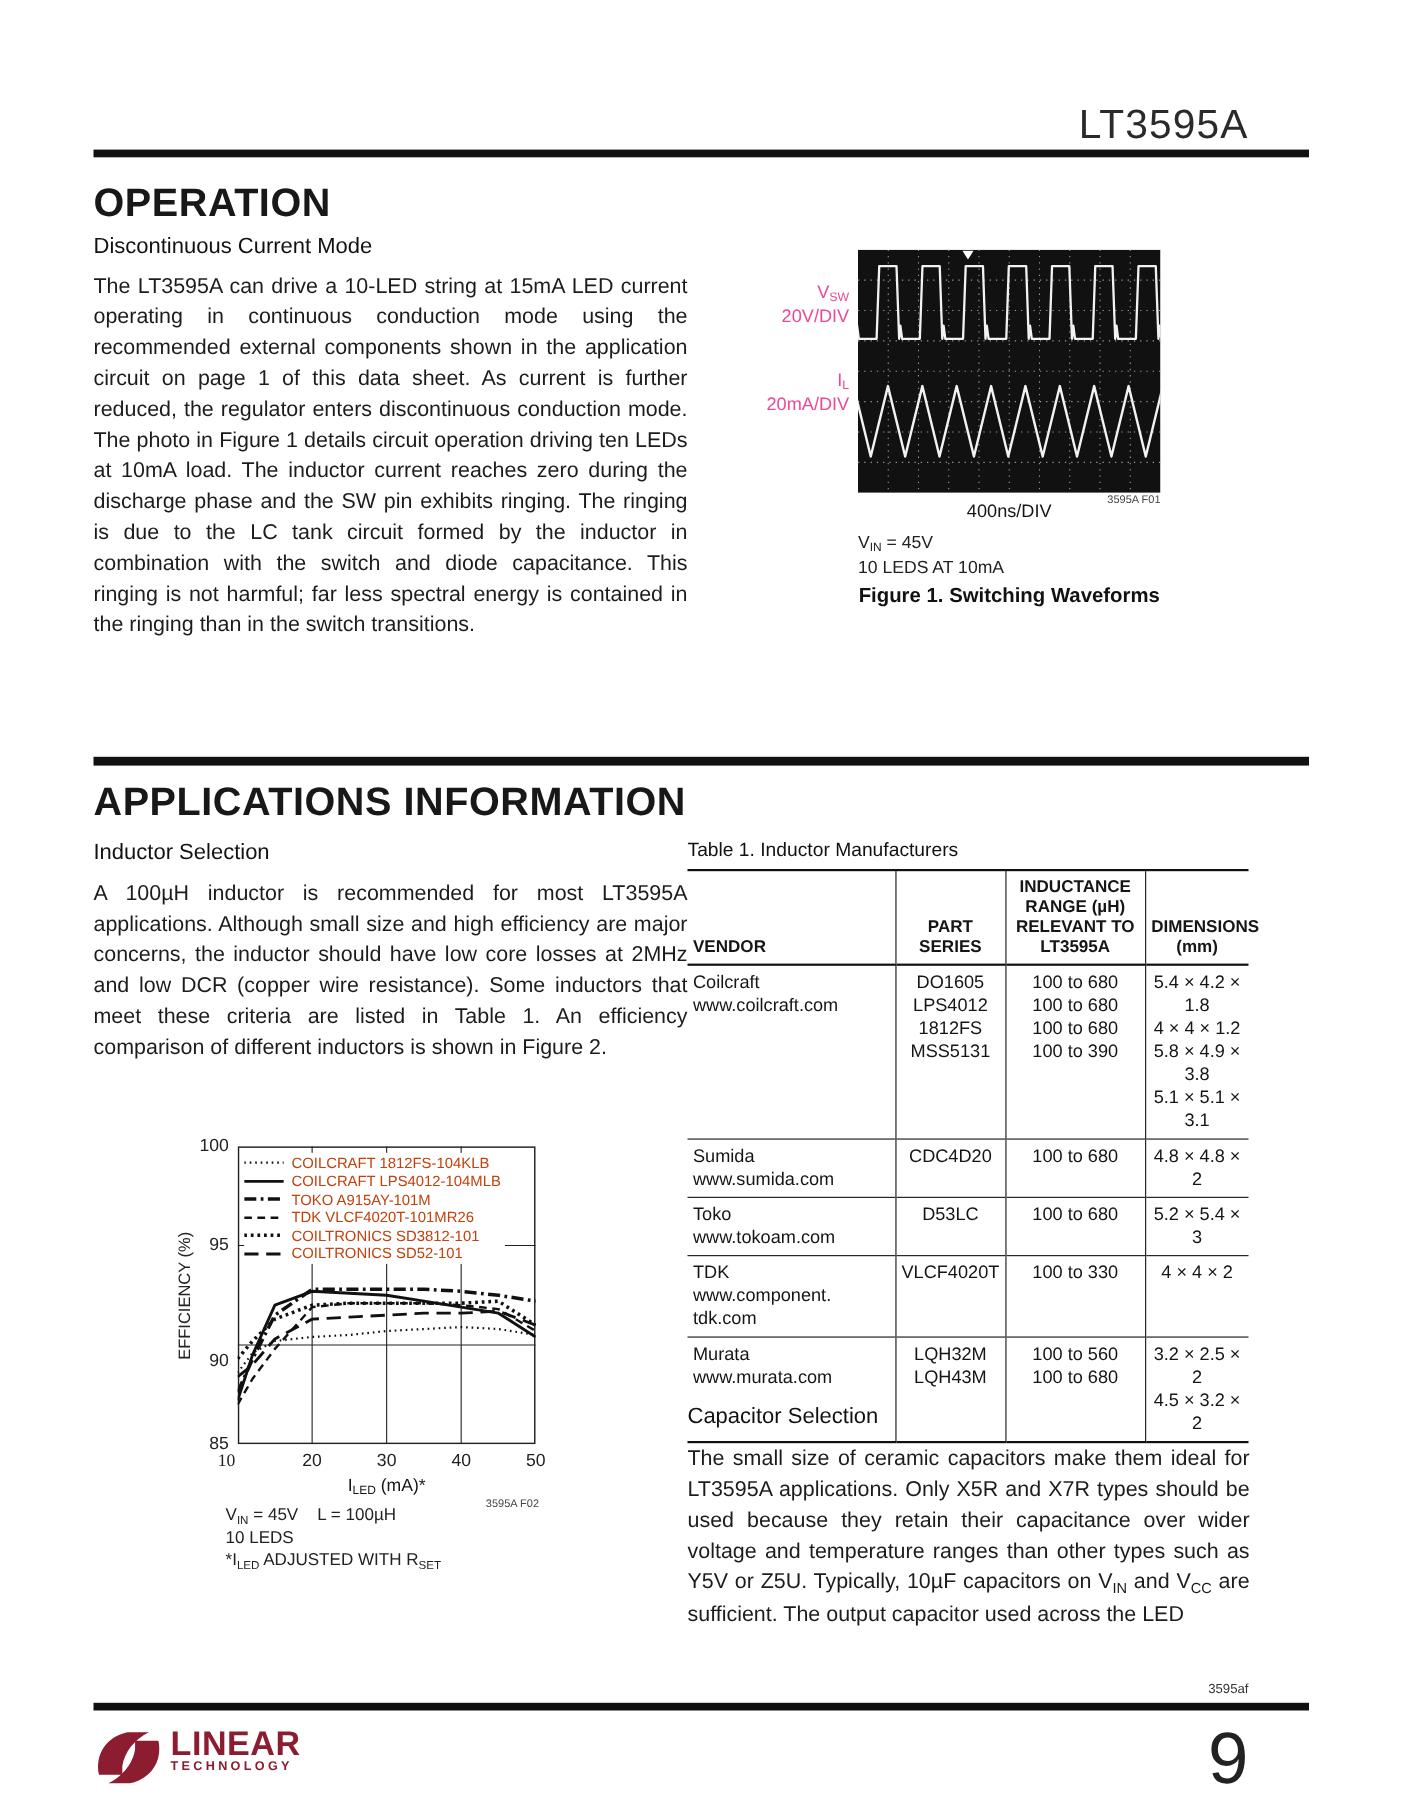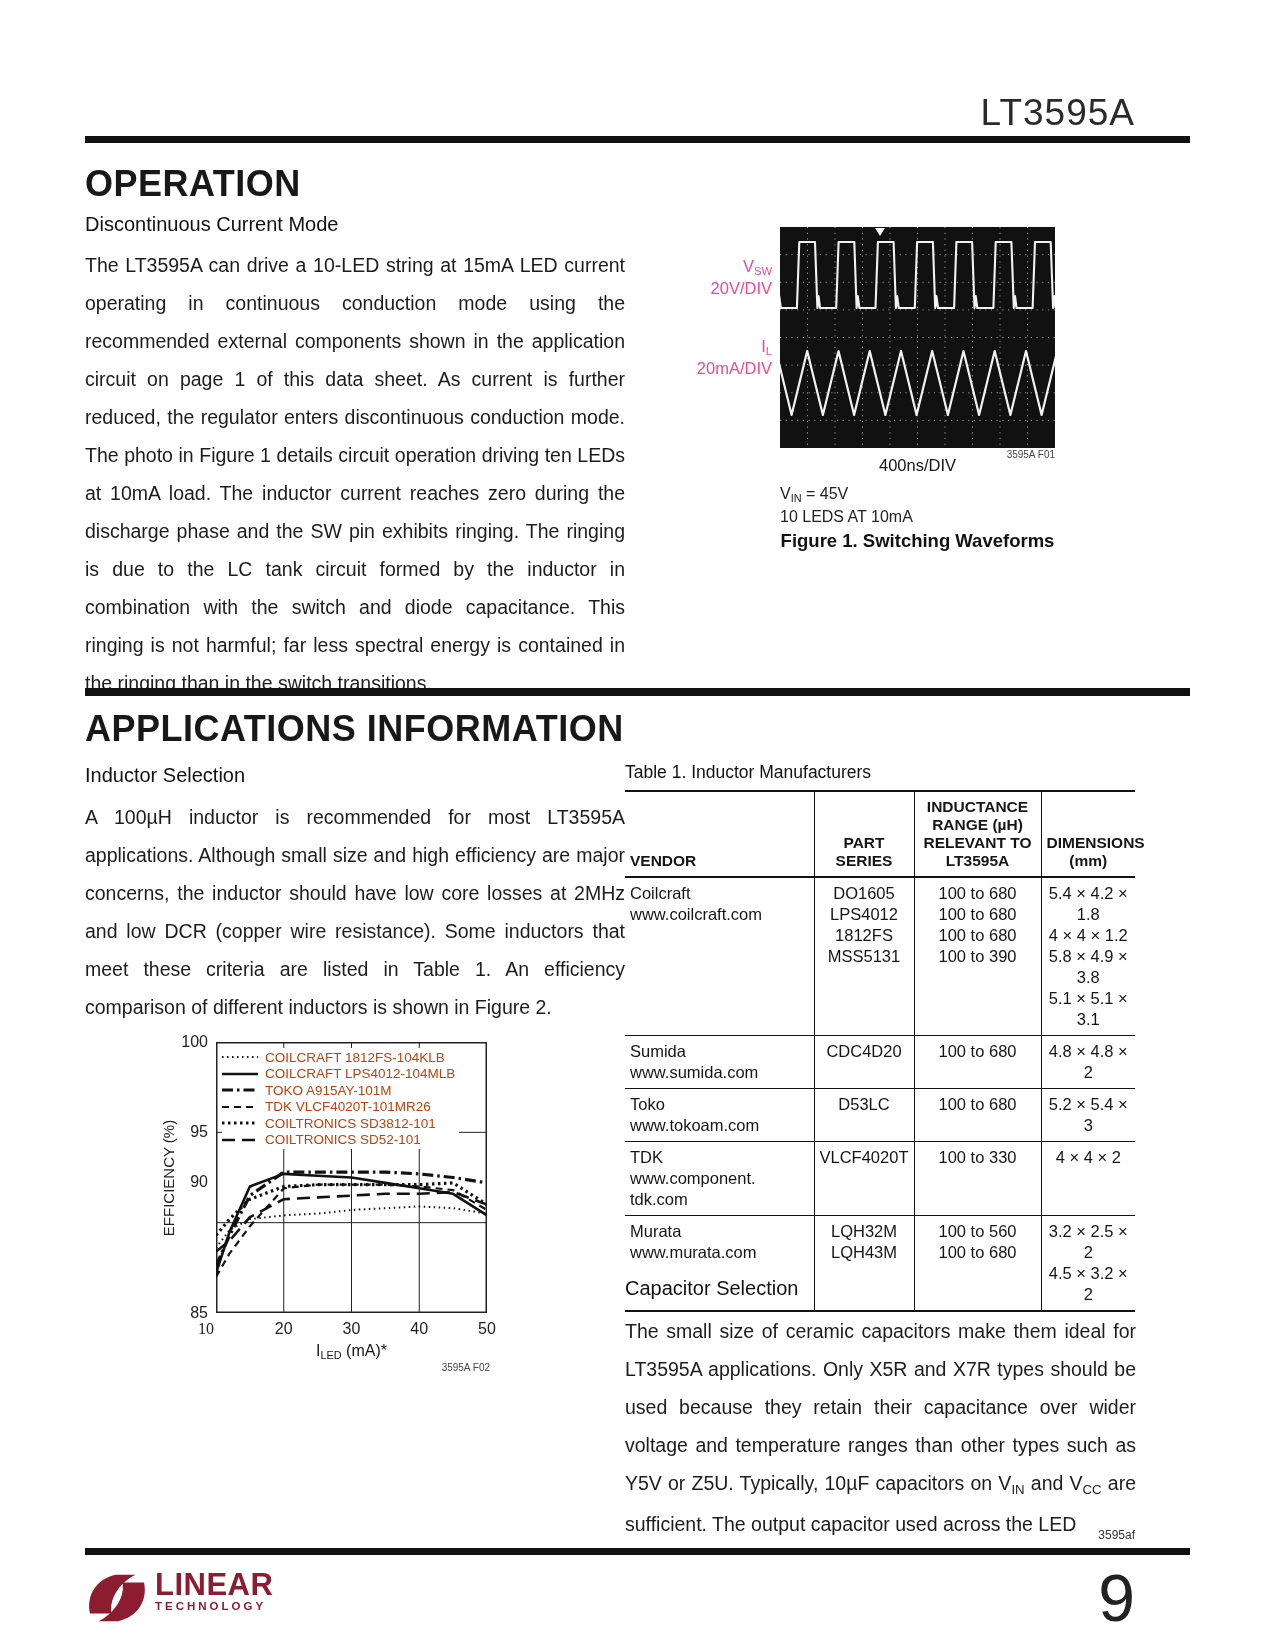--- a/index.html
+++ b/index.html
@@ -3,21 +3,21 @@
 <meta charset="utf-8">
 <style>
   html,body{margin:0;padding:0;background:#fff;}
   .page{position:relative;width:1275px;height:1650px;background:#fff;overflow:hidden;
         font-family:"Liberation Sans",sans-serif;color:#151515;}
   .abs{position:absolute;}
   .brand-head{font-weight:bold;font-size:36px;letter-spacing:0.5px;color:#181818;}
   .part-head{font-size:37px;font-weight:normal;letter-spacing:1px;color:#2a2a2a;}
   .rule{background:#111;}
   .subhead{font-weight:normal;font-size:20px;color:#111;}
-  .body-text{font-size:19.5px;line-height:38px;text-align:justify;color:#1c1c1c;}
+  .body-text{font-size:19.5px;line-height:28px;text-align:justify;color:#1c1c1c;}
   sub{font-size:68%;vertical-align:baseline;position:relative;top:0.28em;}
   .scope-label{font-size:16.5px;line-height:20px;text-align:right;color:#ec4899;}
   .small-note{font-size:15.5px;line-height:20px;color:#222;}
   .fig-code{font-size:10px;color:#444;text-align:right;}
   .fig-caption{font-weight:bold;font-size:18.5px;color:#111;text-align:center;}
   .tick{font-size:16px;color:#222;}
   
   .t1{border-collapse:collapse;table-layout:fixed;width:510px;border-top:2px solid #111;}
   .t1 th{font-size:15.5px;line-height:18px;font-weight:bold;vertical-align:bottom;
          padding:6px 5px;border-bottom:2px solid #111;text-align:center;}
@@ -139,30 +139,31 @@
       <div class="legend-row">
         <svg width="36" height="10">
           <line x1="0" y1="5" x2="36" y2="5" stroke="#111" stroke-width="2.6" stroke-dasharray="13 7"></line>
         </svg>
         <span>COILTRONICS SD52-101</span>
       </div>
     </div>
   <div id="fig2-ticks">
       <div class="tick abs" style="left: 168px; top: 1033px; width: 40px; text-align: right;">100</div>
       <div class="tick abs" style="left: 168px; top: 1123.33px; width: 40px; text-align: right;">95</div>
-      <div class="tick abs" style="left: 168px; top: 1173px; width: 40px; text-align: right;">90</div>
+      <div class="tick abs" style="left: 168px; top: 1229px; width: 40px; text-align: right;">90</div>
       <div class="tick abs" style="left: 168px; top: 1304px; width: 40px; text-align: right;">85</div>
       <div class="tick abs" style="left: 198px; top: 1320px; width: 36px; text-align: left; font-family: Liberation Serif, serif;">10</div>
       <div class="tick abs" style="left: 265.75px; top: 1320px; width: 36px; text-align: center;">20</div>
       <div class="tick abs" style="left: 333.5px; top: 1320px; width: 36px; text-align: center;">30</div>
       <div class="tick abs" style="left: 401.25px; top: 1320px; width: 36px; text-align: center;">40</div>
       <div class="tick abs" style="left: 469px; top: 1320px; width: 36px; text-align: center;">50</div>
     </div>
   <div class="abs" style="left:216px;top:1342px;width:271px;text-align:center;font-size:16px;">I<sub>LED</sub> (mA)*</div>
   <div class="abs fig-code" style="left:390px;top:1362px;width:100px;">3595A F02</div>
+  <div class="abs small-note" style="left:205px;top:1368px;">V<sub>IN</sub> = 45V&nbsp;&nbsp;&nbsp;&nbsp;L = 100µH<br>10 LEDS<br>*I<sub>LED</sub> ADJUSTED WITH R<sub>SET</sub></div>
 
   <div class="abs subhead" style="left:625px;top:762px;font-size:17.5px;">Table 1. Inductor Manufacturers</div>
   <table class="t1 abs" style="left:625px;top:790px;">
     <colgroup>
         <col class="c1">
         <col class="c2">
         <col class="c3">
         <col class="c4">
       </colgroup>
     <thead>

